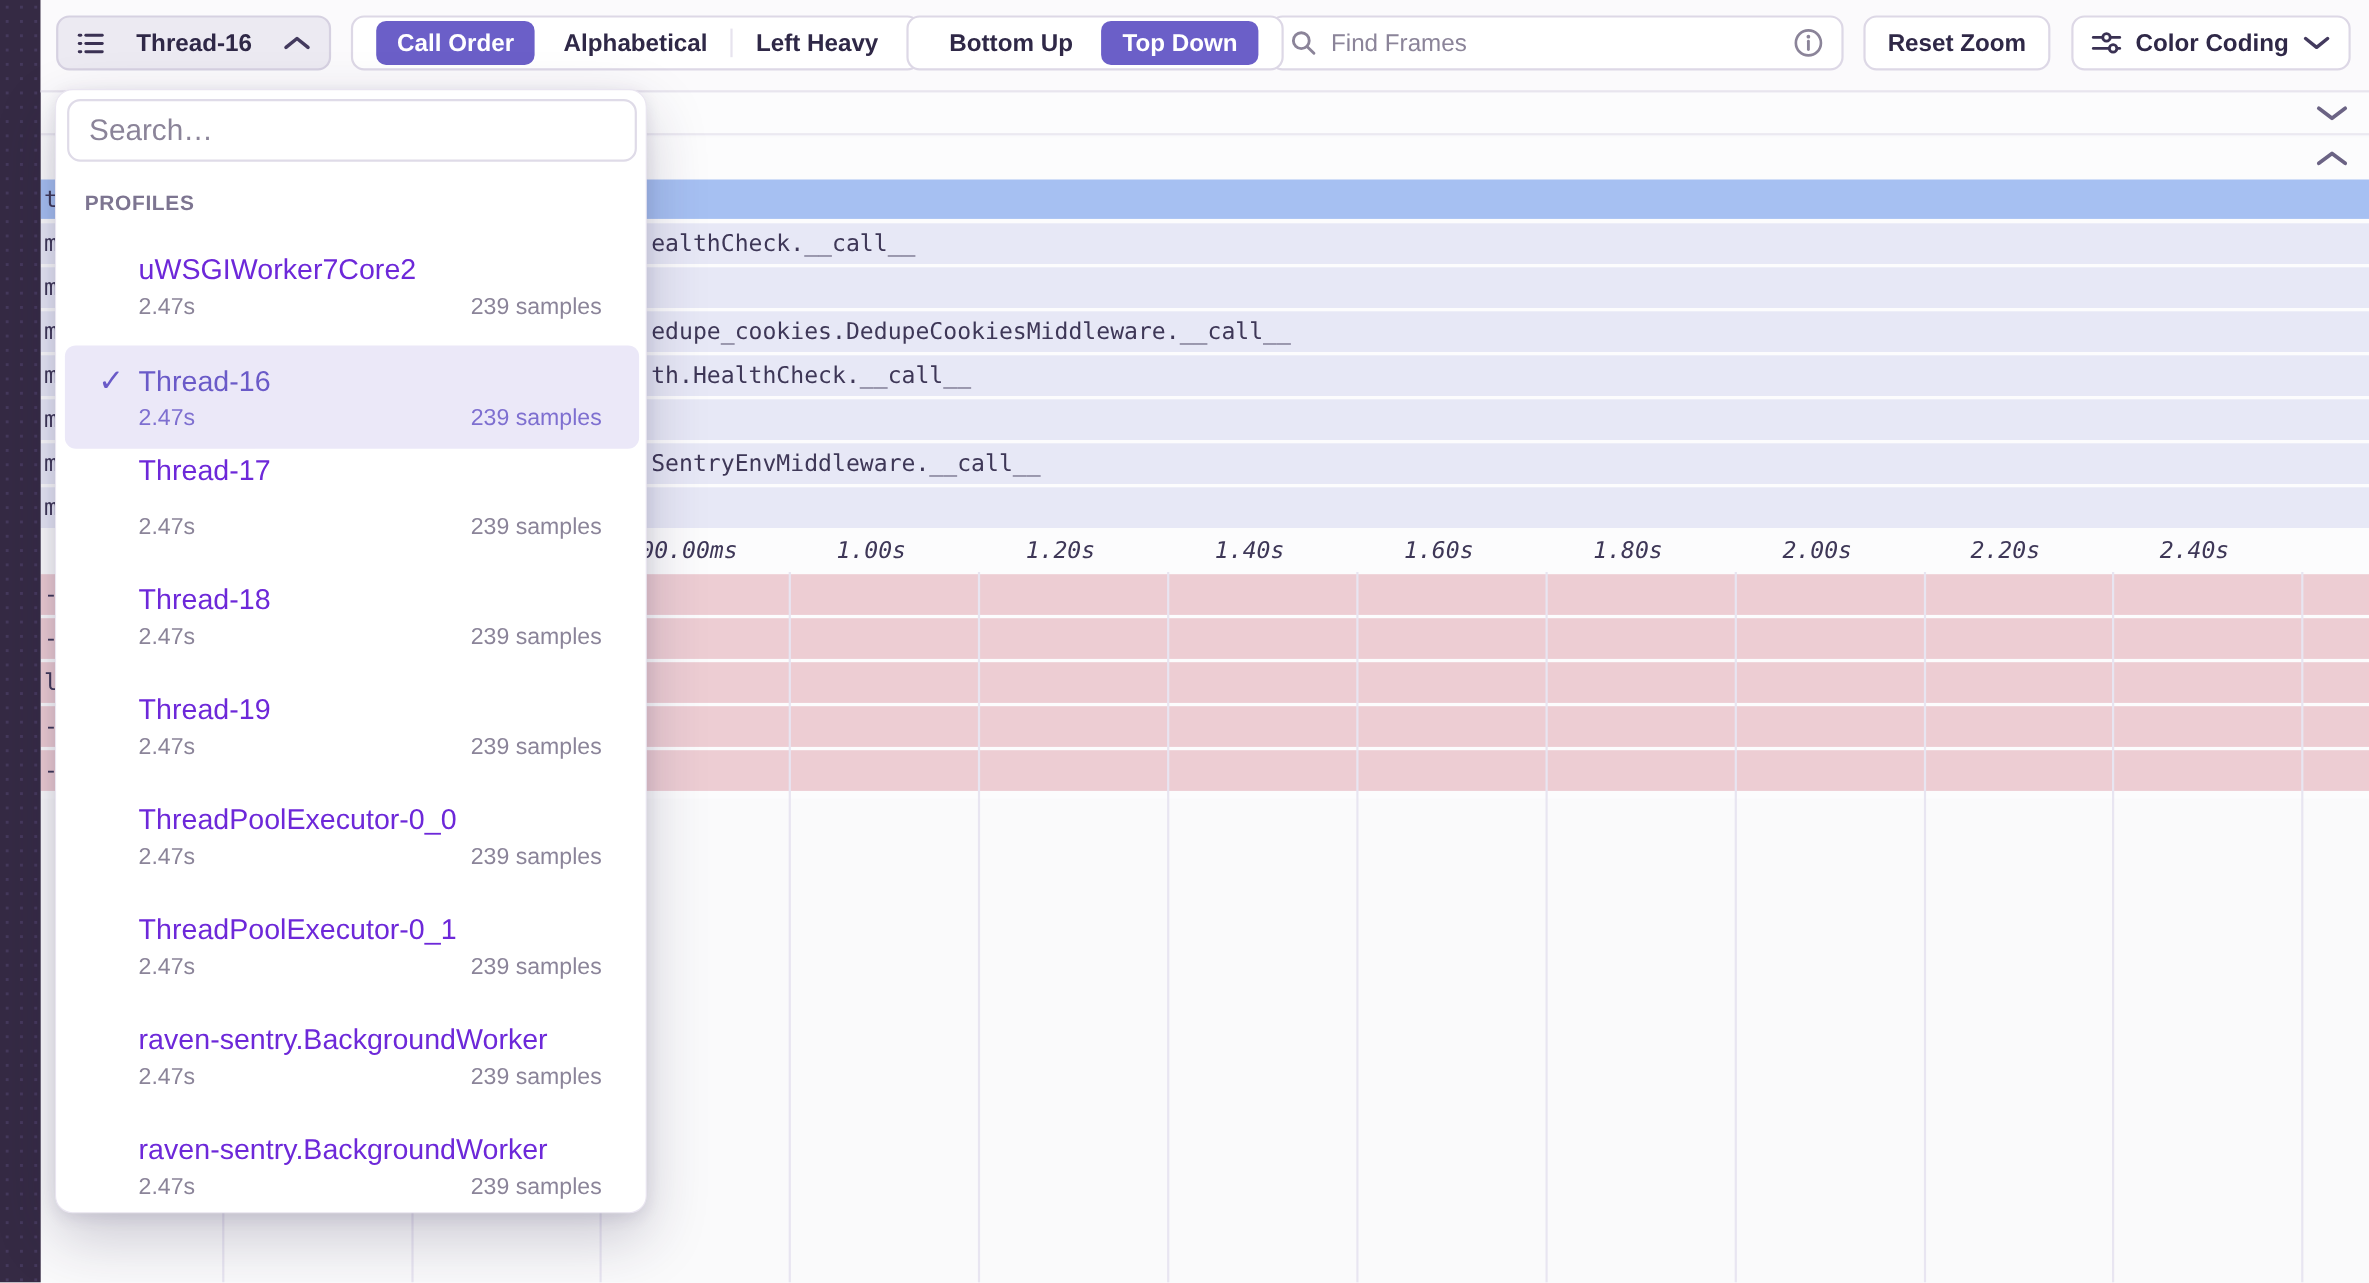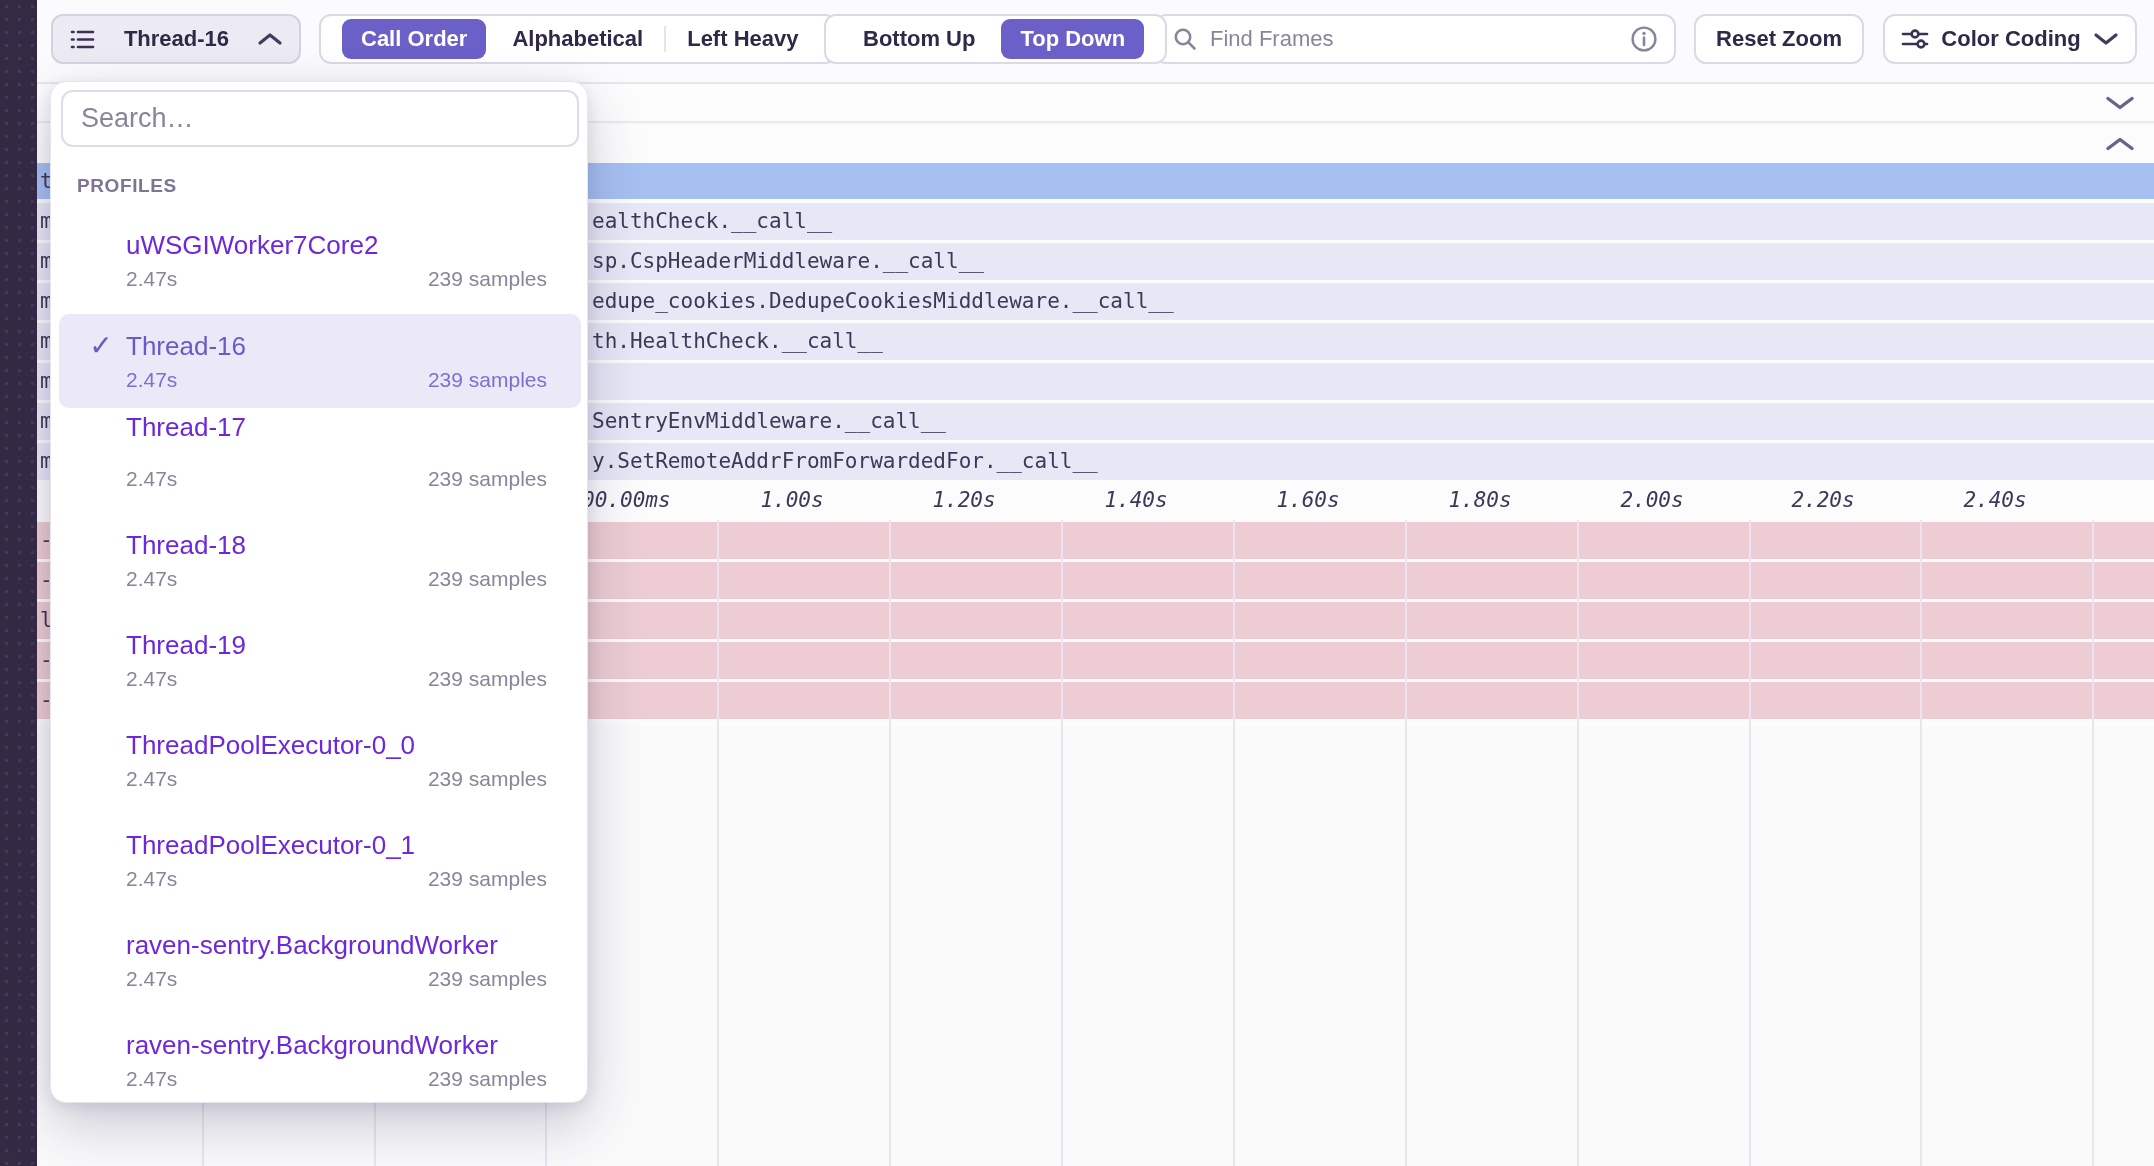--- a/index.html
+++ b/index.html
@@ -189,40 +189,38 @@
   <div class="blue-row">
     <span class="mono f-frag" style="line-height:36px;">t</span>
   </div>
 
   <div class="f-row" style="top:40px;">
       <span class="mono f-frag">m</span>
       <span class="mono f-label">ealthCheck.__call__</span>
     </div>
   <div class="f-row" style="top:80px;">
       <span class="mono f-frag">m</span>
-      <span class="mono f-label">sp.CspHeaderMiddleware.__call__</span>
     </div>
   <div class="f-row" style="top:120px;">
       <span class="mono f-frag">m</span>
       <span class="mono f-label">edupe_cookies.DedupeCookiesMiddleware.__call__</span>
     </div>
   <div class="f-row" style="top:160px;">
       <span class="mono f-frag">m</span>
       <span class="mono f-label">th.HealthCheck.__call__</span>
     </div>
   <div class="f-row" style="top:200px;">
       <span class="mono f-frag">m</span>
     </div>
   <div class="f-row" style="top:240px;">
       <span class="mono f-frag">m</span>
       <span class="mono f-label">SentryEnvMiddleware.__call__</span>
     </div>
   <div class="f-row" style="top:280px;">
       <span class="mono f-frag">m</span>
-      <span class="mono f-label">y.SetRemoteAddrFromForwardedFor.__call__</span>
     </div>
 
   <div class="axis-row">
     <span class="mono axis-label" style="left:493px;">800.00ms</span>
     <span class="mono axis-label" style="left:665px;">1.00s</span>
     <span class="mono axis-label" style="left:837px;">1.20s</span>
     <span class="mono axis-label" style="left:1009px;">1.40s</span>
     <span class="mono axis-label" style="left:1181px;">1.60s</span>
     <span class="mono axis-label" style="left:1353px;">1.80s</span>
     <span class="mono axis-label" style="left:1525px;">2.00s</span>

